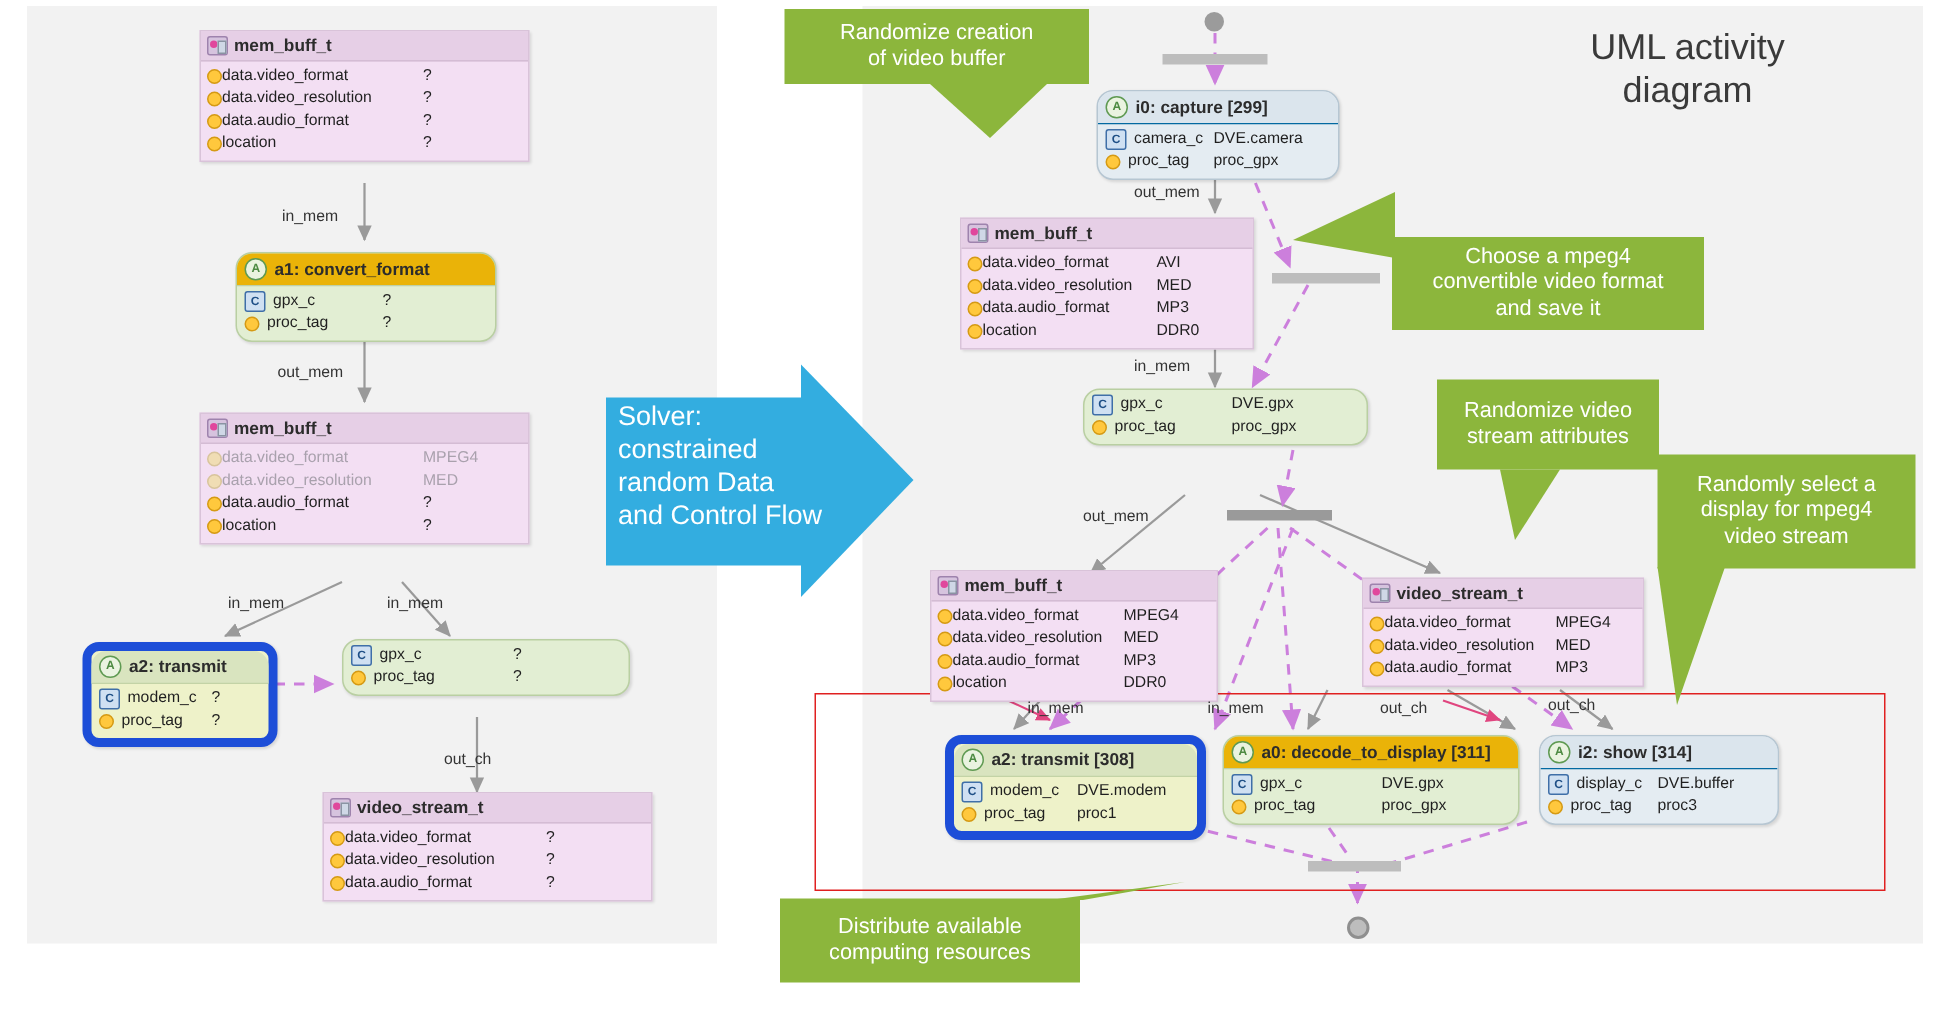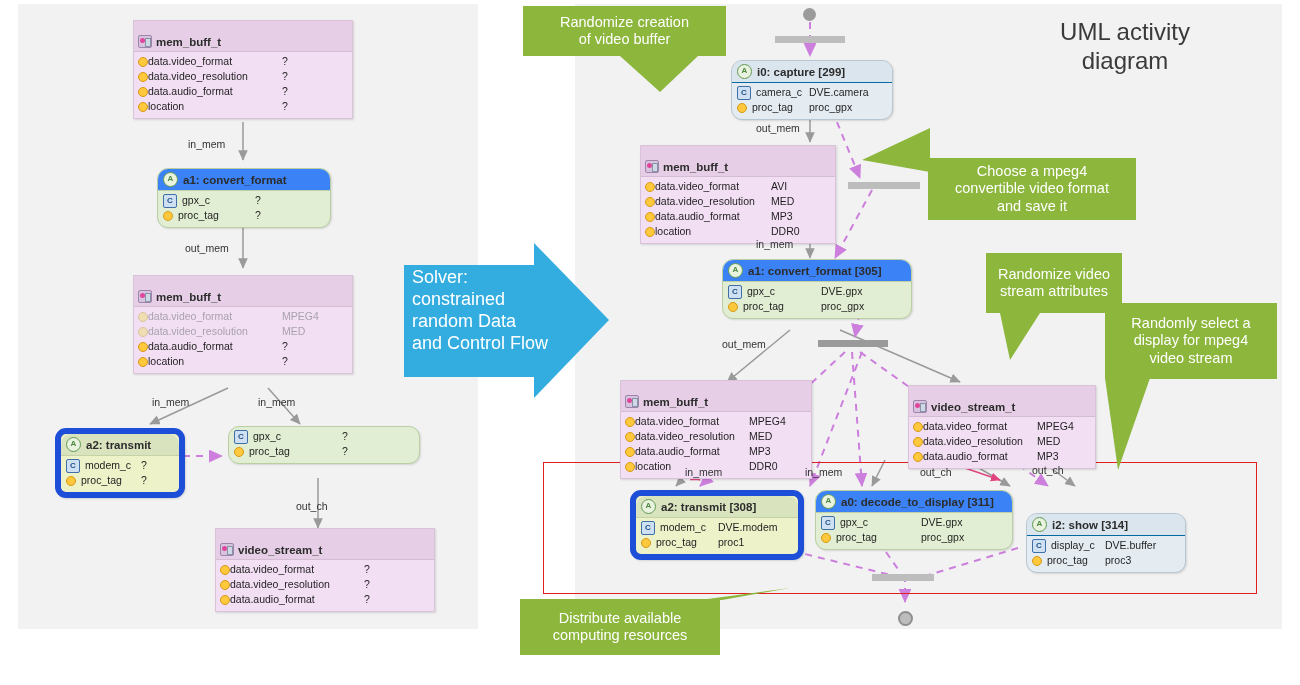--- a/index.html
+++ b/index.html
@@ -10,33 +10,33 @@
   .panel{position:absolute;background:#f2f2f2;}
   #left-panel{left:18px;top:4px;width:460px;height:625px;}
   #right-panel{left:575px;top:4px;width:707px;height:625px;}
 
   svg.wires{position:absolute;left:0;top:0;width:1300px;height:685px;overflow:visible;pointer-events:none;}
 
   
   .objnode{position:absolute;background:#f3dff3;border:1px solid #d9c3d9;
            box-shadow:1px 1px 2px rgba(0,0,0,.13);}
   .objnode .hdr{background:#e6cfe6;border-bottom:1px solid #d4bcd4;
-           font-size:11.5px;font-weight:bold;color:#2c2c2c;padding:14px 6px 3px 4px;
+           font-size:11.5px;font-weight:bold;color:#2c2c2c;padding:3px 6px 3px 4px;
            display:flex;align-items:center;gap:4px;white-space:nowrap;text-align:right;}
   .objnode .rows{padding:2px 4px 4px 4px;}
   .objnode .row{display:flex;align-items:center;gap:0;font-size:10.5px;color:#1f1f1f;
            height:15px;line-height:15px;white-space:nowrap;}
   .objnode .row .nm{flex:0 0 auto;}
   .objnode .row .vl{position:absolute;}
   .objnode .row.dim .nm,.objnode .row.dim .vl{color:#a9a1ad;}
 
   
   .actnode{position:absolute;background:#e2eed3;border:1px solid #b9cfa2;border-radius:11px;
            box-shadow:1px 1px 2px rgba(0,0,0,.12);}
-  .actnode .hdr{background:#3b82f6;border-bottom:1px solid #bed0a8;border-radius:10px 10px 0 0;
+  .actnode .hdr{background:#eab308;border-bottom:1px solid #bed0a8;border-radius:10px 10px 0 0;
            font-size:11.5px;font-weight:bold;color:#2c2c2c;padding:3px 7px 3px 5px;
            display:flex;align-items:center;gap:5px;white-space:nowrap;}
   .actnode .rows{padding:2px 6px 4px 5px;}
   .actnode .row{display:flex;align-items:center;gap:5px;font-size:10.5px;color:#1f1f1f;
            height:15px;line-height:15px;white-space:nowrap;}
   .actnode .row .vl{position:absolute;}
   .actnode.yellow{background:#eef2c9;border:6px solid #1d4ed8;}
   .actnode.yellow .hdr{background:#d9e4bf;border-bottom:1px solid #c3d3a6;}
   .actnode.blue{background:#e4ecf2;border:1px solid #b6c6d2;}
   .actnode.blue .hdr{background:#dbe5ed;border-bottom:1px solid #0369a1;}
@@ -359,24 +359,20 @@
         <span class="ico ico-dot"></span>
         <span class="nm">location</span>
         <span class="vl" style="left:130px">DDR0</span>
       </div>
     </div>
   </div>
 
   <div class="flab" style="left:756px;top:238px;">in_mem</div>
 
   <div class="actnode" style="left:722px;top:259px;width:188px;">
-    <div class="hdr">
-      <span class="ico ico-act"></span>
-      <span>a1: convert_format [305]</span>
-    </div>
     <div class="rows">
       <div class="row">
         <span class="ico ico-cls"></span>
         <span class="nm">gpx_c</span>
         <span class="vl" style="left:98px">DVE.gpx</span>
       </div>
       <div class="row">
         <span class="ico ico-dot"></span>
         <span class="nm">proc_tag</span>
         <span class="vl" style="left:98px">proc_gpx</span>
@@ -475,21 +471,21 @@
         <span class="vl" style="left:105px">DVE.gpx</span>
       </div>
       <div class="row">
         <span class="ico ico-dot"></span>
         <span class="nm">proc_tag</span>
         <span class="vl" style="left:105px">proc_gpx</span>
       </div>
     </div>
   </div>
 
-  <div class="actnode blue" style="left:1026px;top:490px;width:158px;margin-top:23px;">
+  <div class="actnode blue" style="left:1026px;top:490px;width:158px;">
     <div class="hdr">
       <span class="ico ico-act"></span>
       <span>i2: show [314]</span>
     </div>
     <div class="rows">
       <div class="row">
         <span class="ico ico-cls"></span>
         <span class="nm">display_c</span>
         <span class="vl" style="left:78px">DVE.buffer</span>
       </div>
@@ -504,17 +500,17 @@
   <div class="callout" id="co0" style="left:523px;top:6px;width:203px;height:50px;">Randomize creation<br>of video buffer</div>
   <svg class="wires">
     <polygon points="620,56 698,56 660,92" fill="#8cb63c"></polygon>
     <polygon points="930,172 930,128 862,160" fill="#8cb63c"></polygon>
     <polygon points="1000,313 1040,313 1010,360" fill="#8cb63c"></polygon>
     <polygon points="1105,378 1150,378 1118,470" fill="#8cb63c"></polygon>
     <polygon points="700,600 722,600 790,588" fill="#8cb63c"></polygon>
   </svg>
 
   <div class="callout" id="co1" style="left:928px;top:110px;width:208px;height:62px;margin-top:48px;">Choose  a mpeg4<br>convertible video format<br>and save it</div>
-  <div class="callout" id="co2" style="left:986px;top:253px;width:136px;height:60px;">Randomize video<br>stream attributes</div>
+  <div class="callout" id="co2" style="left:958px;top:253px;width:148px;height:60px;">Randomize video<br>stream attributes</div>
   <div class="callout" id="co3" style="left:1105px;top:303px;width:172px;height:76px;">Randomly select a<br>display for mpeg4<br>video stream</div>
   <div class="callout" id="co4" style="left:520px;top:599px;width:200px;height:56px;">Distribute available<br>computing resources</div>
 
 </div>
 
 </body></html>

